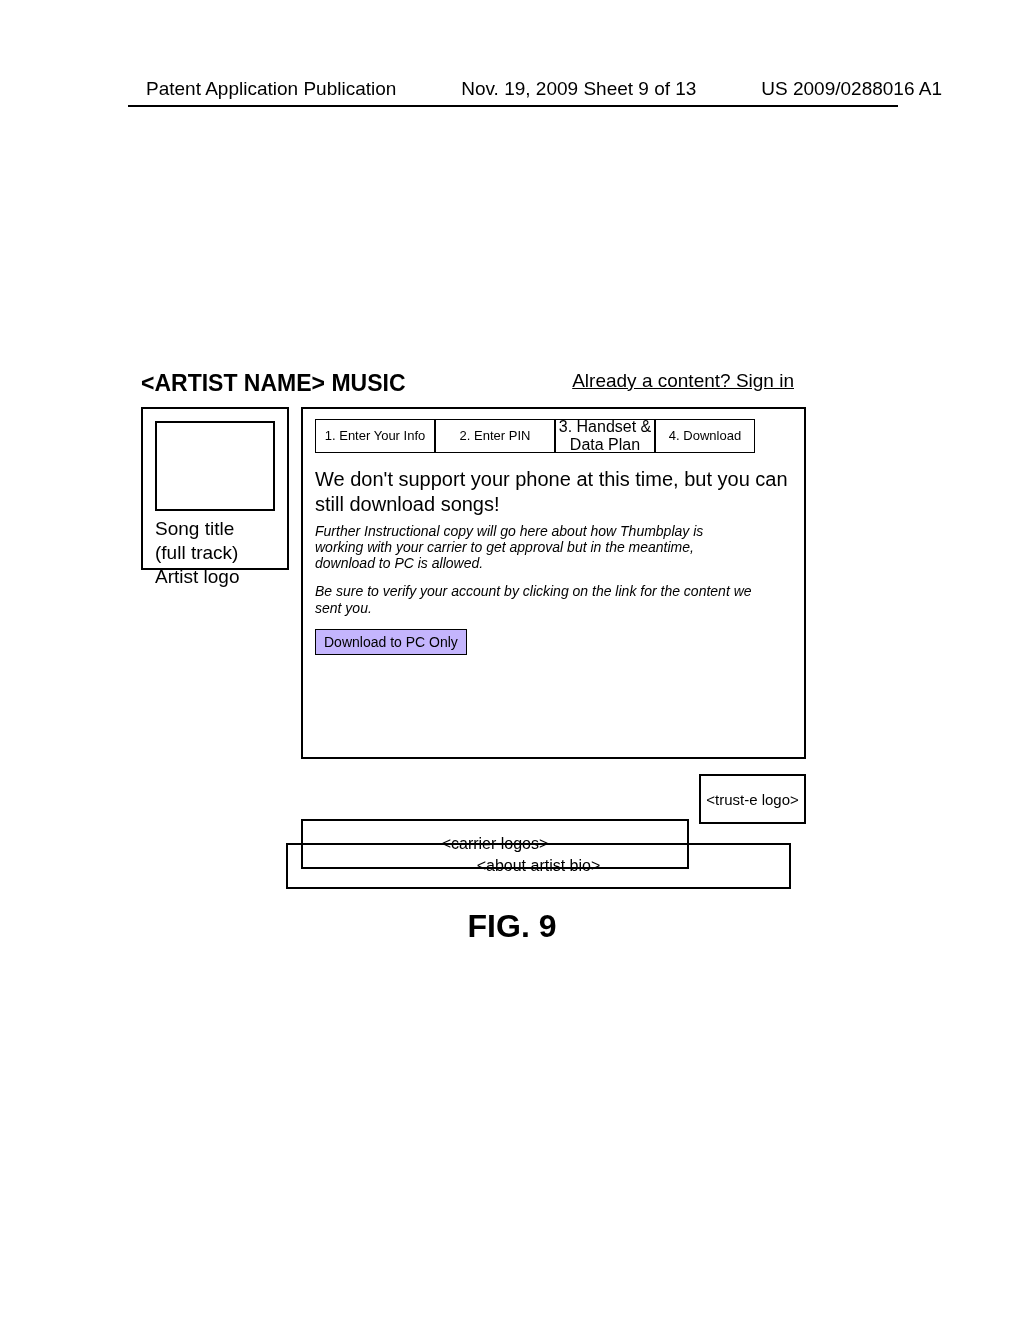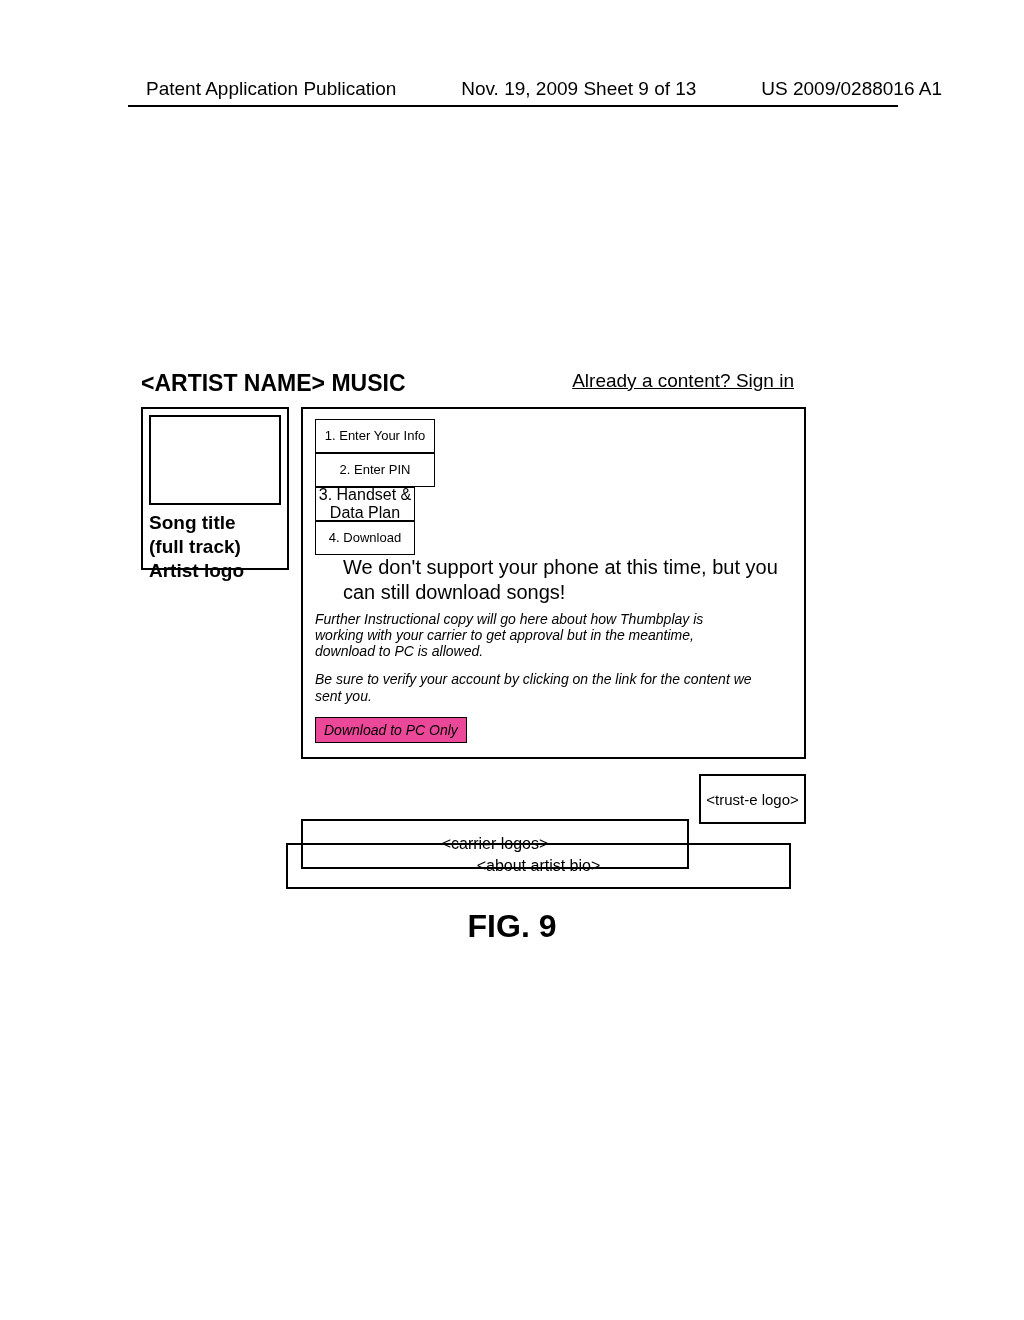--- a/index.html
+++ b/index.html
@@ -58,22 +58,21 @@
       text-decoration: underline;
     }
 
     .left-panel {
       position: absolute;
       top: 407px;
       left: 141px;
       width: 148px;
       height: 163px;
       border: 2px solid #000;
-      padding: 6px;
-      font-weight: bold;
+      padding: 12px;
     }
     .song-box {
       width: 100%;
       height: 90px;
       border: 2px solid #000;
       margin-bottom: 6px;
     }
     .song-info {
       font-size: 19px;
       line-height: 1.25;
@@ -84,65 +83,62 @@
       top: 407px;
       left: 301px;
       width: 505px;
       height: 352px;
       border: 2px solid #000;
       padding: 10px 12px;
     }
     .step-row {
       display: flex;
       gap: 0;
-      margin-bottom: 0;
-      flex-direction: column;
+      margin-bottom: 14px;
     }
     .step-tab {
       border: 1.5px solid #000;
       font-size: 13px;
       text-align: center;
       display: flex;
       align-items: center;
       justify-content: center;
       line-height: 1.1;
       height: 34px;
     }
     .step-1 { width: 120px; }
     .step-2 { width: 120px; }
     .step-3 { width: 100px; font-size: 16px; }
     .step-4 { width: 100px; }
 
     .main-heading {
       font-size: 20px;
       line-height: 1.25;
       margin-bottom: 6px;
-      margin-left: 28px;
     }
     .instructional {
       font-size: 14px;
       font-style: italic;
       line-height: 1.15;
       margin-bottom: 12px;
       max-width: 430px;
     }
     .verify-note {
       font-size: 14px;
       font-style: italic;
       line-height: 1.2;
       margin-bottom: 12px;
       max-width: 460px;
     }
     .download-btn {
       border: 1.5px solid #000;
       padding: 4px 8px;
       font-size: 14px;
       display: inline-block;
-      background: #ec4899;
-      font-style: italic;
+      background: #c4b5fd;
     }
 
     .carrier-box {
       position: absolute;
       top: 774px;
       left: 301px;
       width: 388px;
       height: 50px;
       border: 2px solid #000;
       display: flex;

